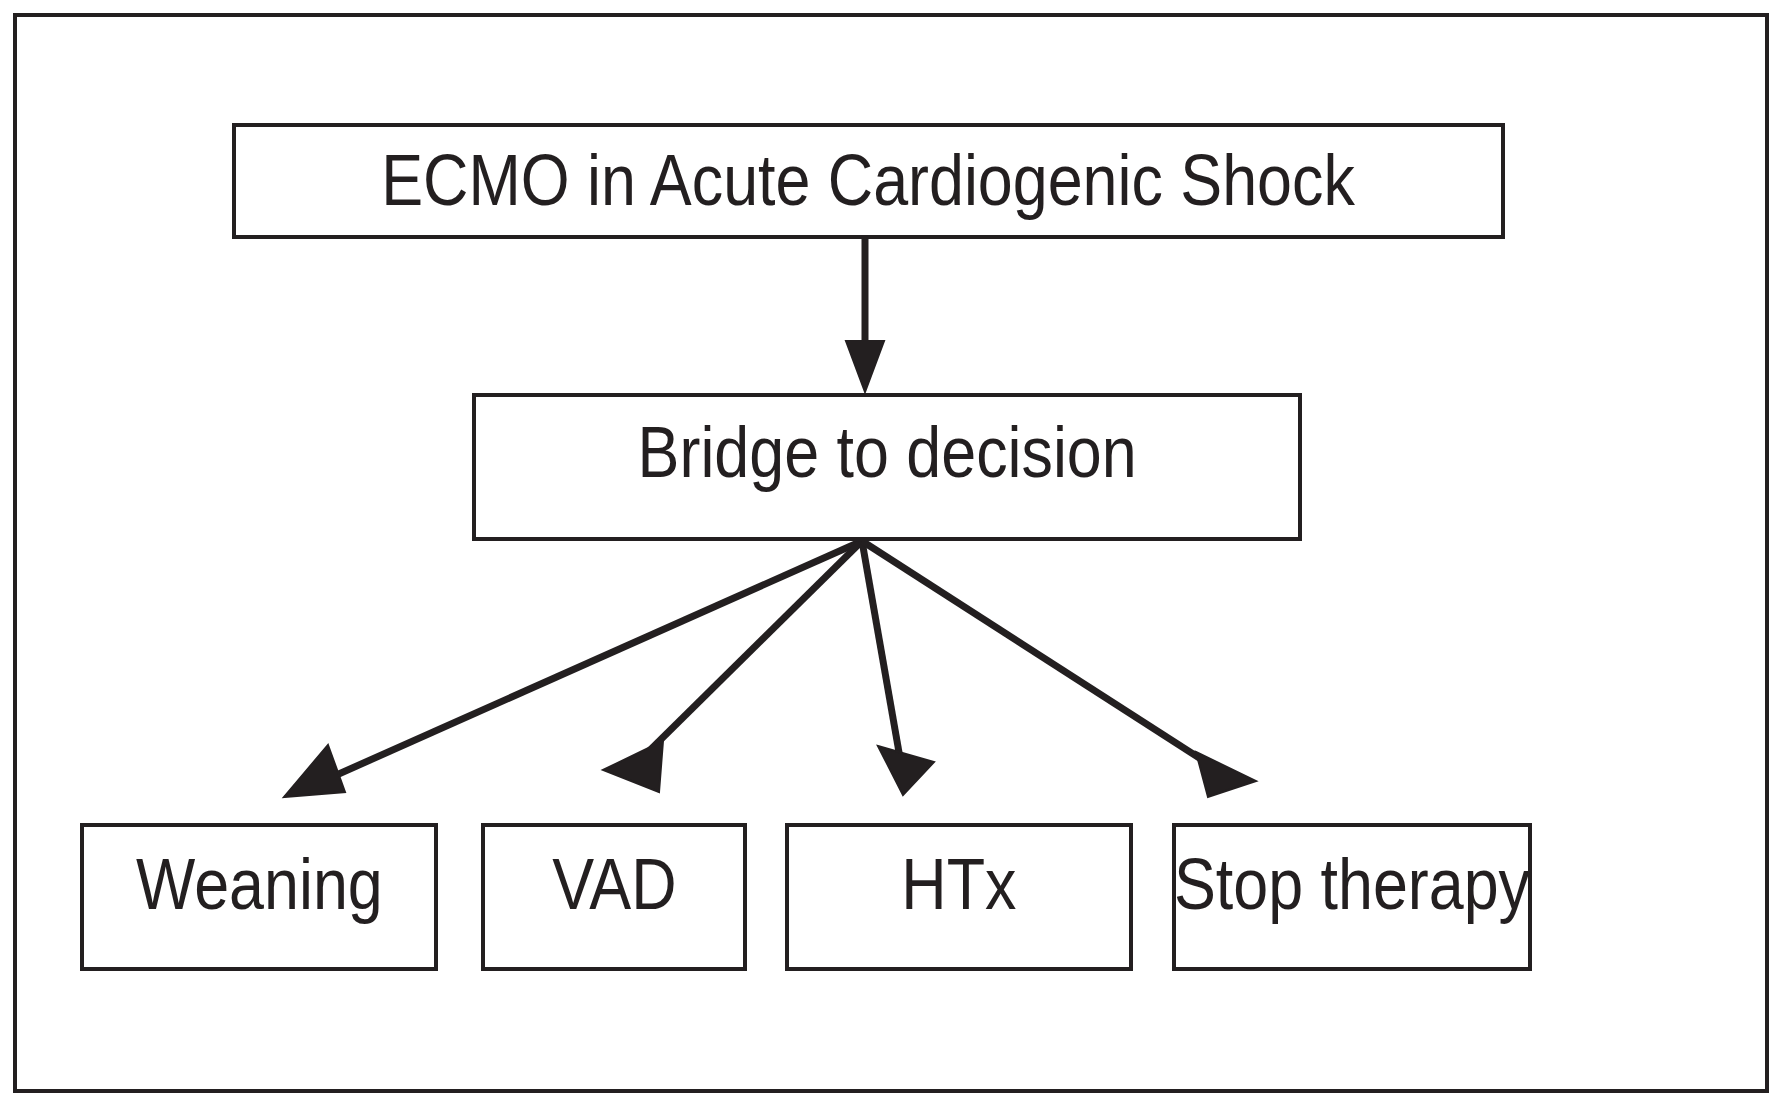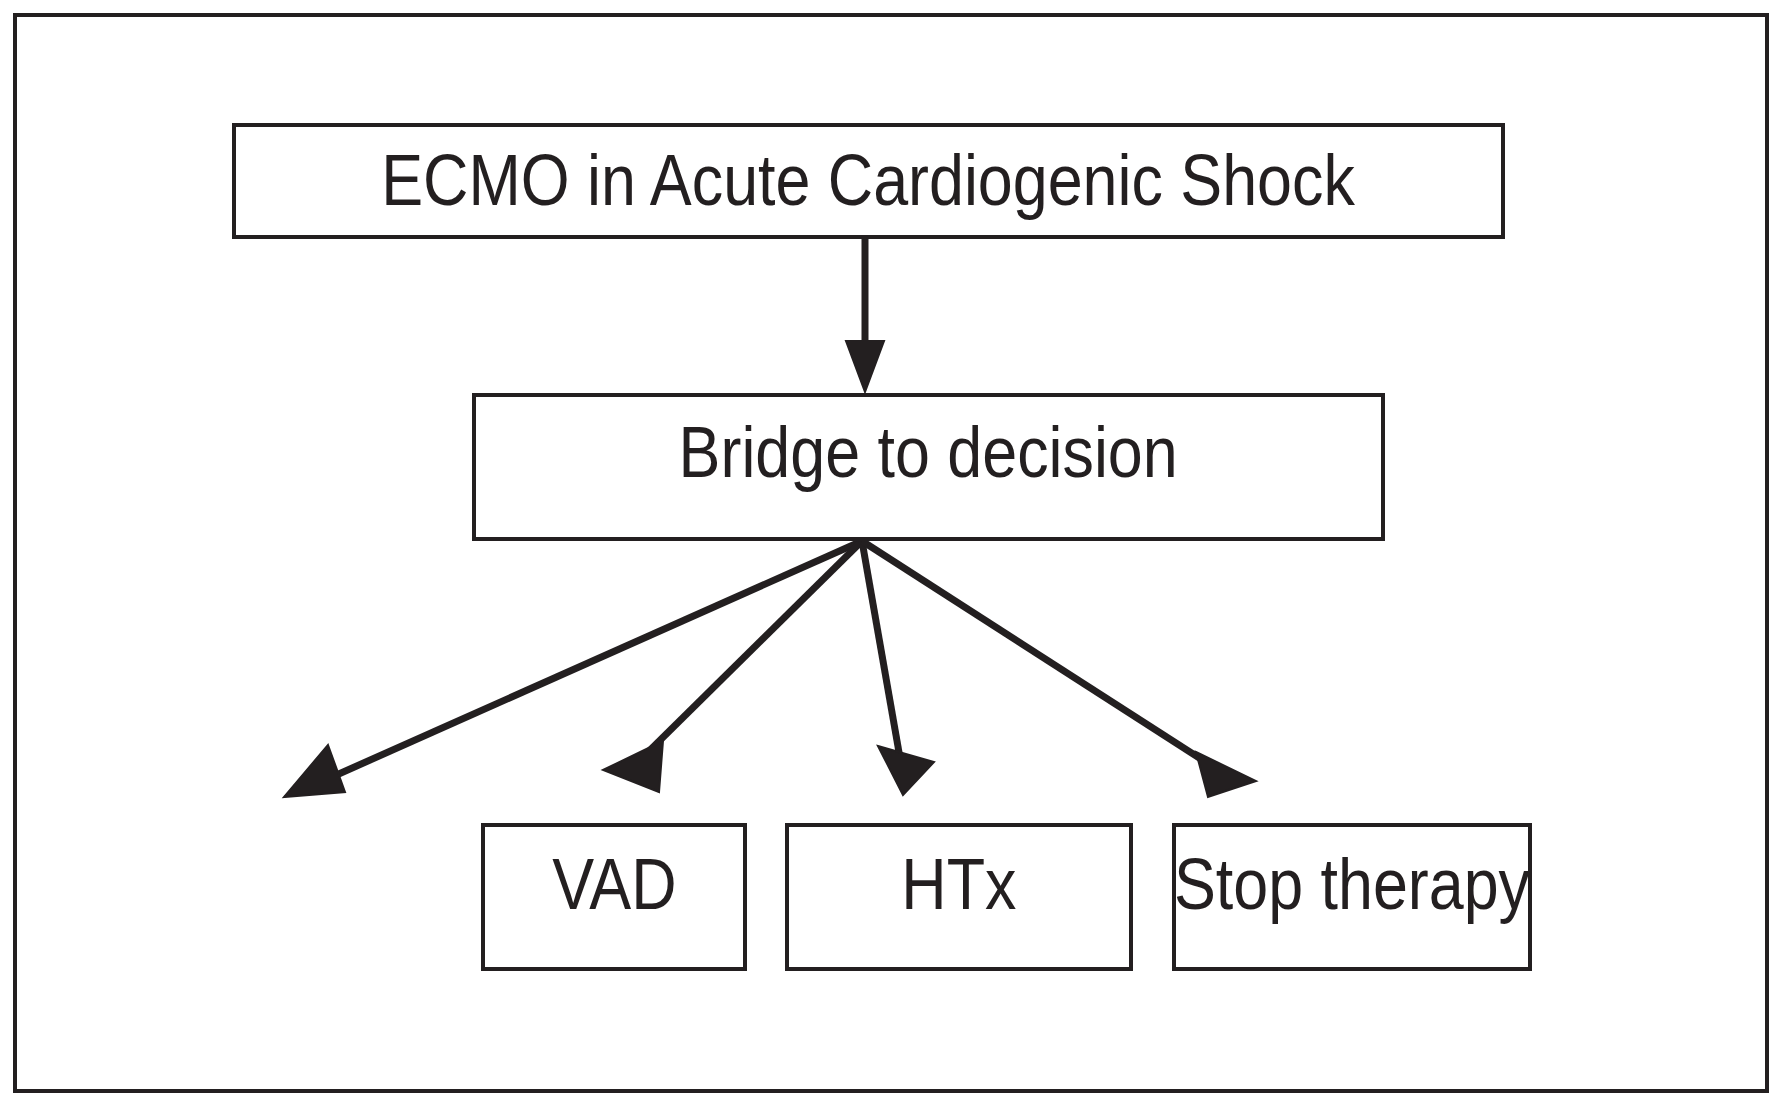--- a/index.html
+++ b/index.html
@@ -63,21 +63,21 @@
     height: 116px;
   }
   #node-root .node-label {
     font-size: 73px;
     padding-top: 16px;
   }
   
   #node-bridge {
     left: 472px;
     top: 393px;
-    width: 913px;
+    width: 830px;
     height: 148px;
     justify-content: center;
   }
   #node-bridge .node-label {
     font-size: 73px;
     padding-top: 18px;
   }
   
   .node-outcome {
     top: 823px;
@@ -128,20 +128,23 @@
   </svg>
 
   <div class="node-box" id="node-root">
     <span class="node-label">ECMO in Acute Cardiogenic Shock</span>
   </div>
 
   <div class="node-box" id="node-bridge">
     <span class="node-label">Bridge to decision</span>
   </div>
 
+  <div class="node-box node-outcome" id="node-outcome-0">
+    <span class="node-label">Weaning</span>
+  </div>
 
   <div class="node-box node-outcome" id="node-outcome-1">
     <span class="node-label">VAD</span>
   </div>
 
   <div class="node-box node-outcome" id="node-outcome-2">
     <span class="node-label">HTx</span>
   </div>
 
   <div class="node-box node-outcome" id="node-outcome-3">

